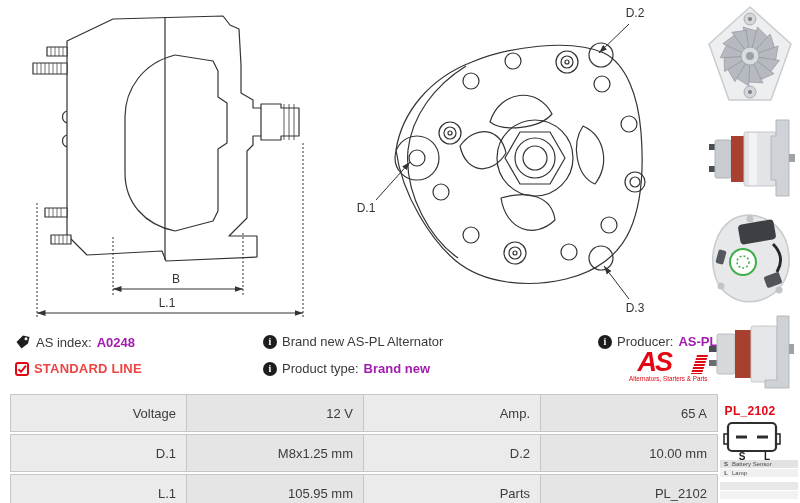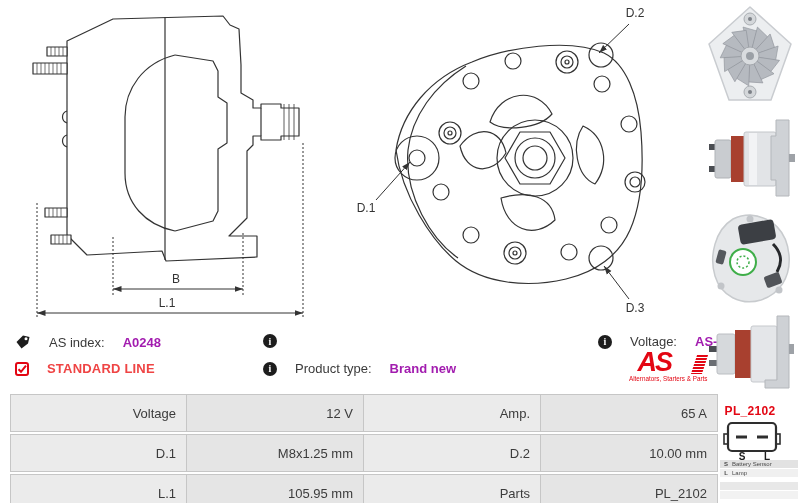--- a/index.html
+++ b/index.html
@@ -7,21 +7,21 @@
   .page { position:relative; width:800px; height:503px; background:#fff; }
 
   svg text { font-family:"Liberation Sans", sans-serif; }
 
   
   .draw { position:absolute; }
   #side-view { left:25px; top:5px; }
   #rear-view { left:338px; top:0px; }
 
   
-  .info-item { position:absolute; display:flex; align-items:center; gap:18px; font-size:13px; color:#3a3a3a; white-space:nowrap; }
+  .info-item { position:absolute; display:flex; align-items:center; gap:5px; font-size:13px; color:#3a3a3a; white-space:nowrap; }
   .info-item b { color:#a21caf; }
   .info-icon { display:inline-flex; width:14px; height:14px; border-radius:50%; background:#1d1d1d; color:#fff;
                font:bold 10px "Liberation Serif", serif; align-items:center; justify-content:center; flex:0 0 14px; }
   .std-line { color:#ef4444; font-weight:bold; letter-spacing:.2px; }
   .chk { width:14px; height:14px; flex:0 0 14px; }
   .tag-ic { width:16px; height:16px; flex:0 0 16px; }
 
   .as-logo { position:absolute; left:629px; top:350px; width:76px; text-align:right; }
   .as-logo-row { display:flex; align-items:flex-end; justify-content:flex-end;gap:20px; }
   .as-logo-as { font-size:27px; line-height:24px; font-weight:bold; font-style:italic; color:#e30613; letter-spacing:-2px; }
@@ -167,31 +167,32 @@
   <div class="info-item" style="left:15px; top:361px;">
     <svg class="chk" viewBox="0 0 14 14">
       <rect x="1" y="1" width="12" height="12" rx="2" fill="#fff" stroke="#e30613" stroke-width="2"></rect>
       <path d="M3.5,7.2 L6,9.8 L11,3.6" fill="none" stroke="#e30613" stroke-width="2"></path>
     </svg>
     <span class="std-line">STANDARD LINE</span>
   </div>
 
   <div class="info-item" style="left:263px; top:334px;">
     <span class="info-icon">i</span>
+    <span>Brand new AS-PL Alternator</span>
   </div>
 
   <div class="info-item" style="left:263px; top:361px;">
     <span class="info-icon">i</span>
     <span>Product type:</span>
     <b>Brand new</b>
   </div>
 
   <div class="info-item" style="left:598px; top:334px;">
     <span class="info-icon">i</span>
-    <span>Voltage:</span>
+    <span>Producer:</span>
     <b>AS-PL</b>
   </div>
 
   <div class="as-logo">
     <div class="as-logo-row">
       <span class="as-logo-as">AS</span>
       <span class="as-logo-flag"></span>
     </div>
     <div class="as-logo-tagline">Alternators, Starters &amp; Parts</div>
   </div>

